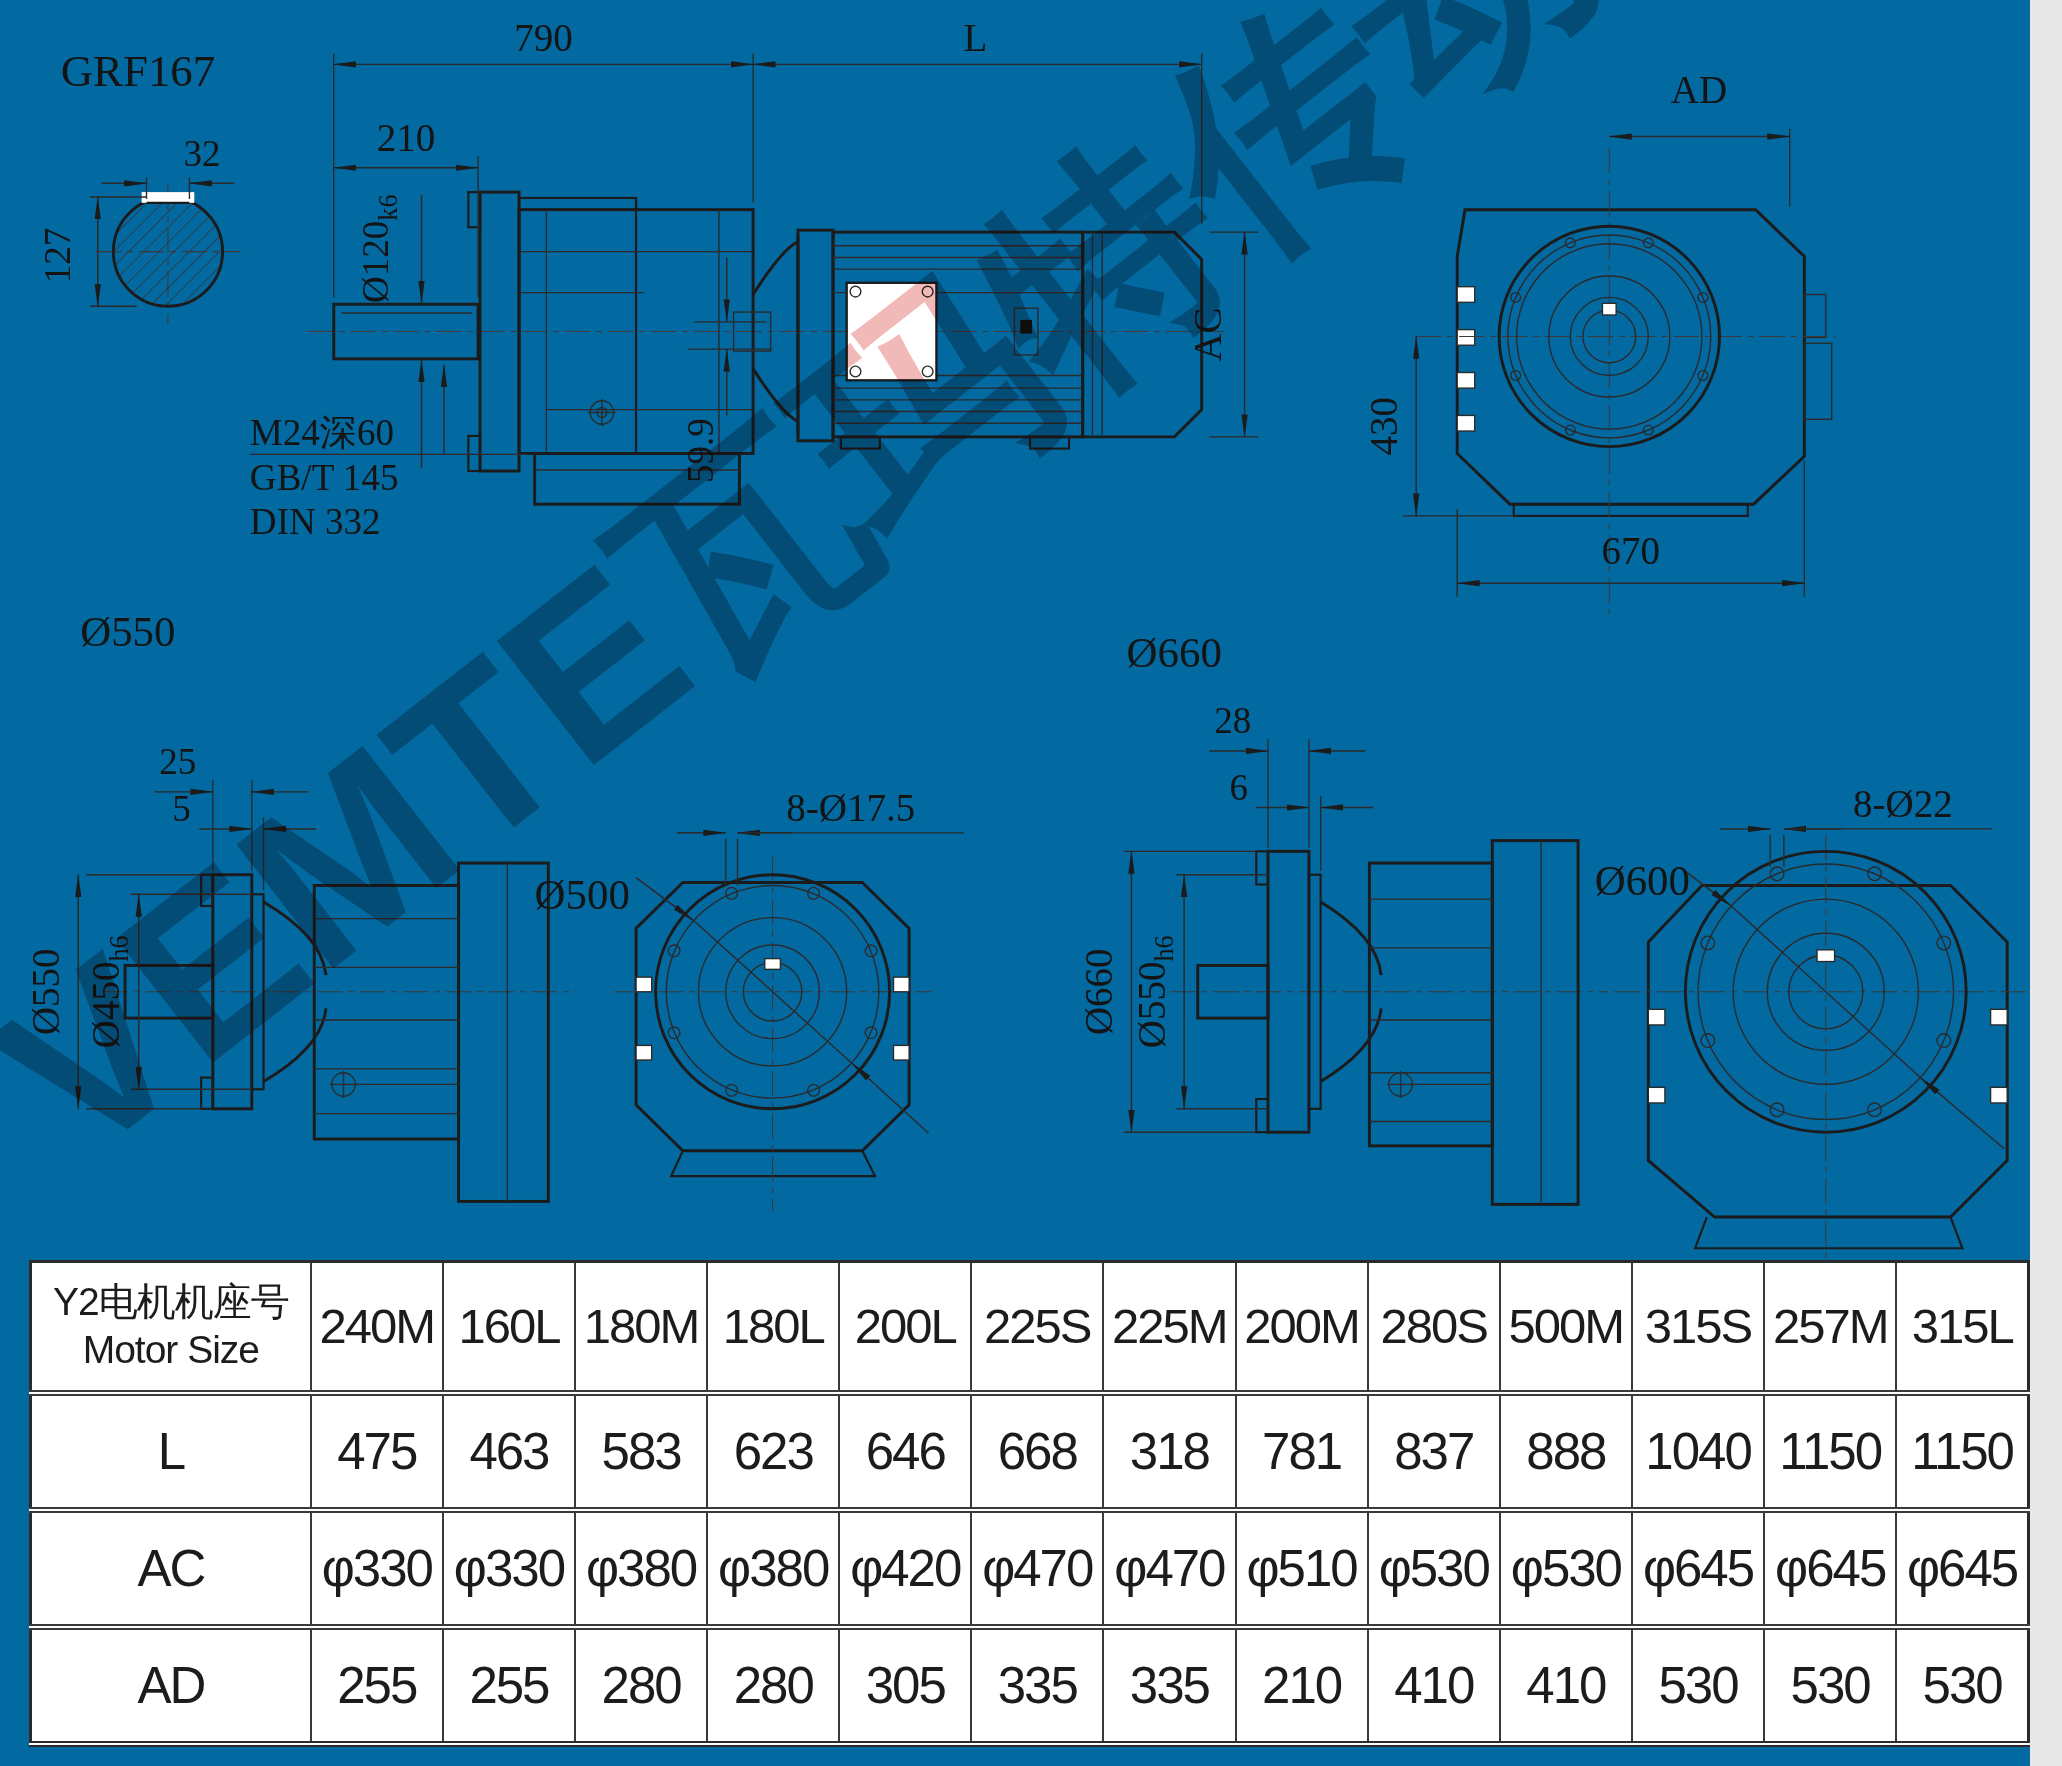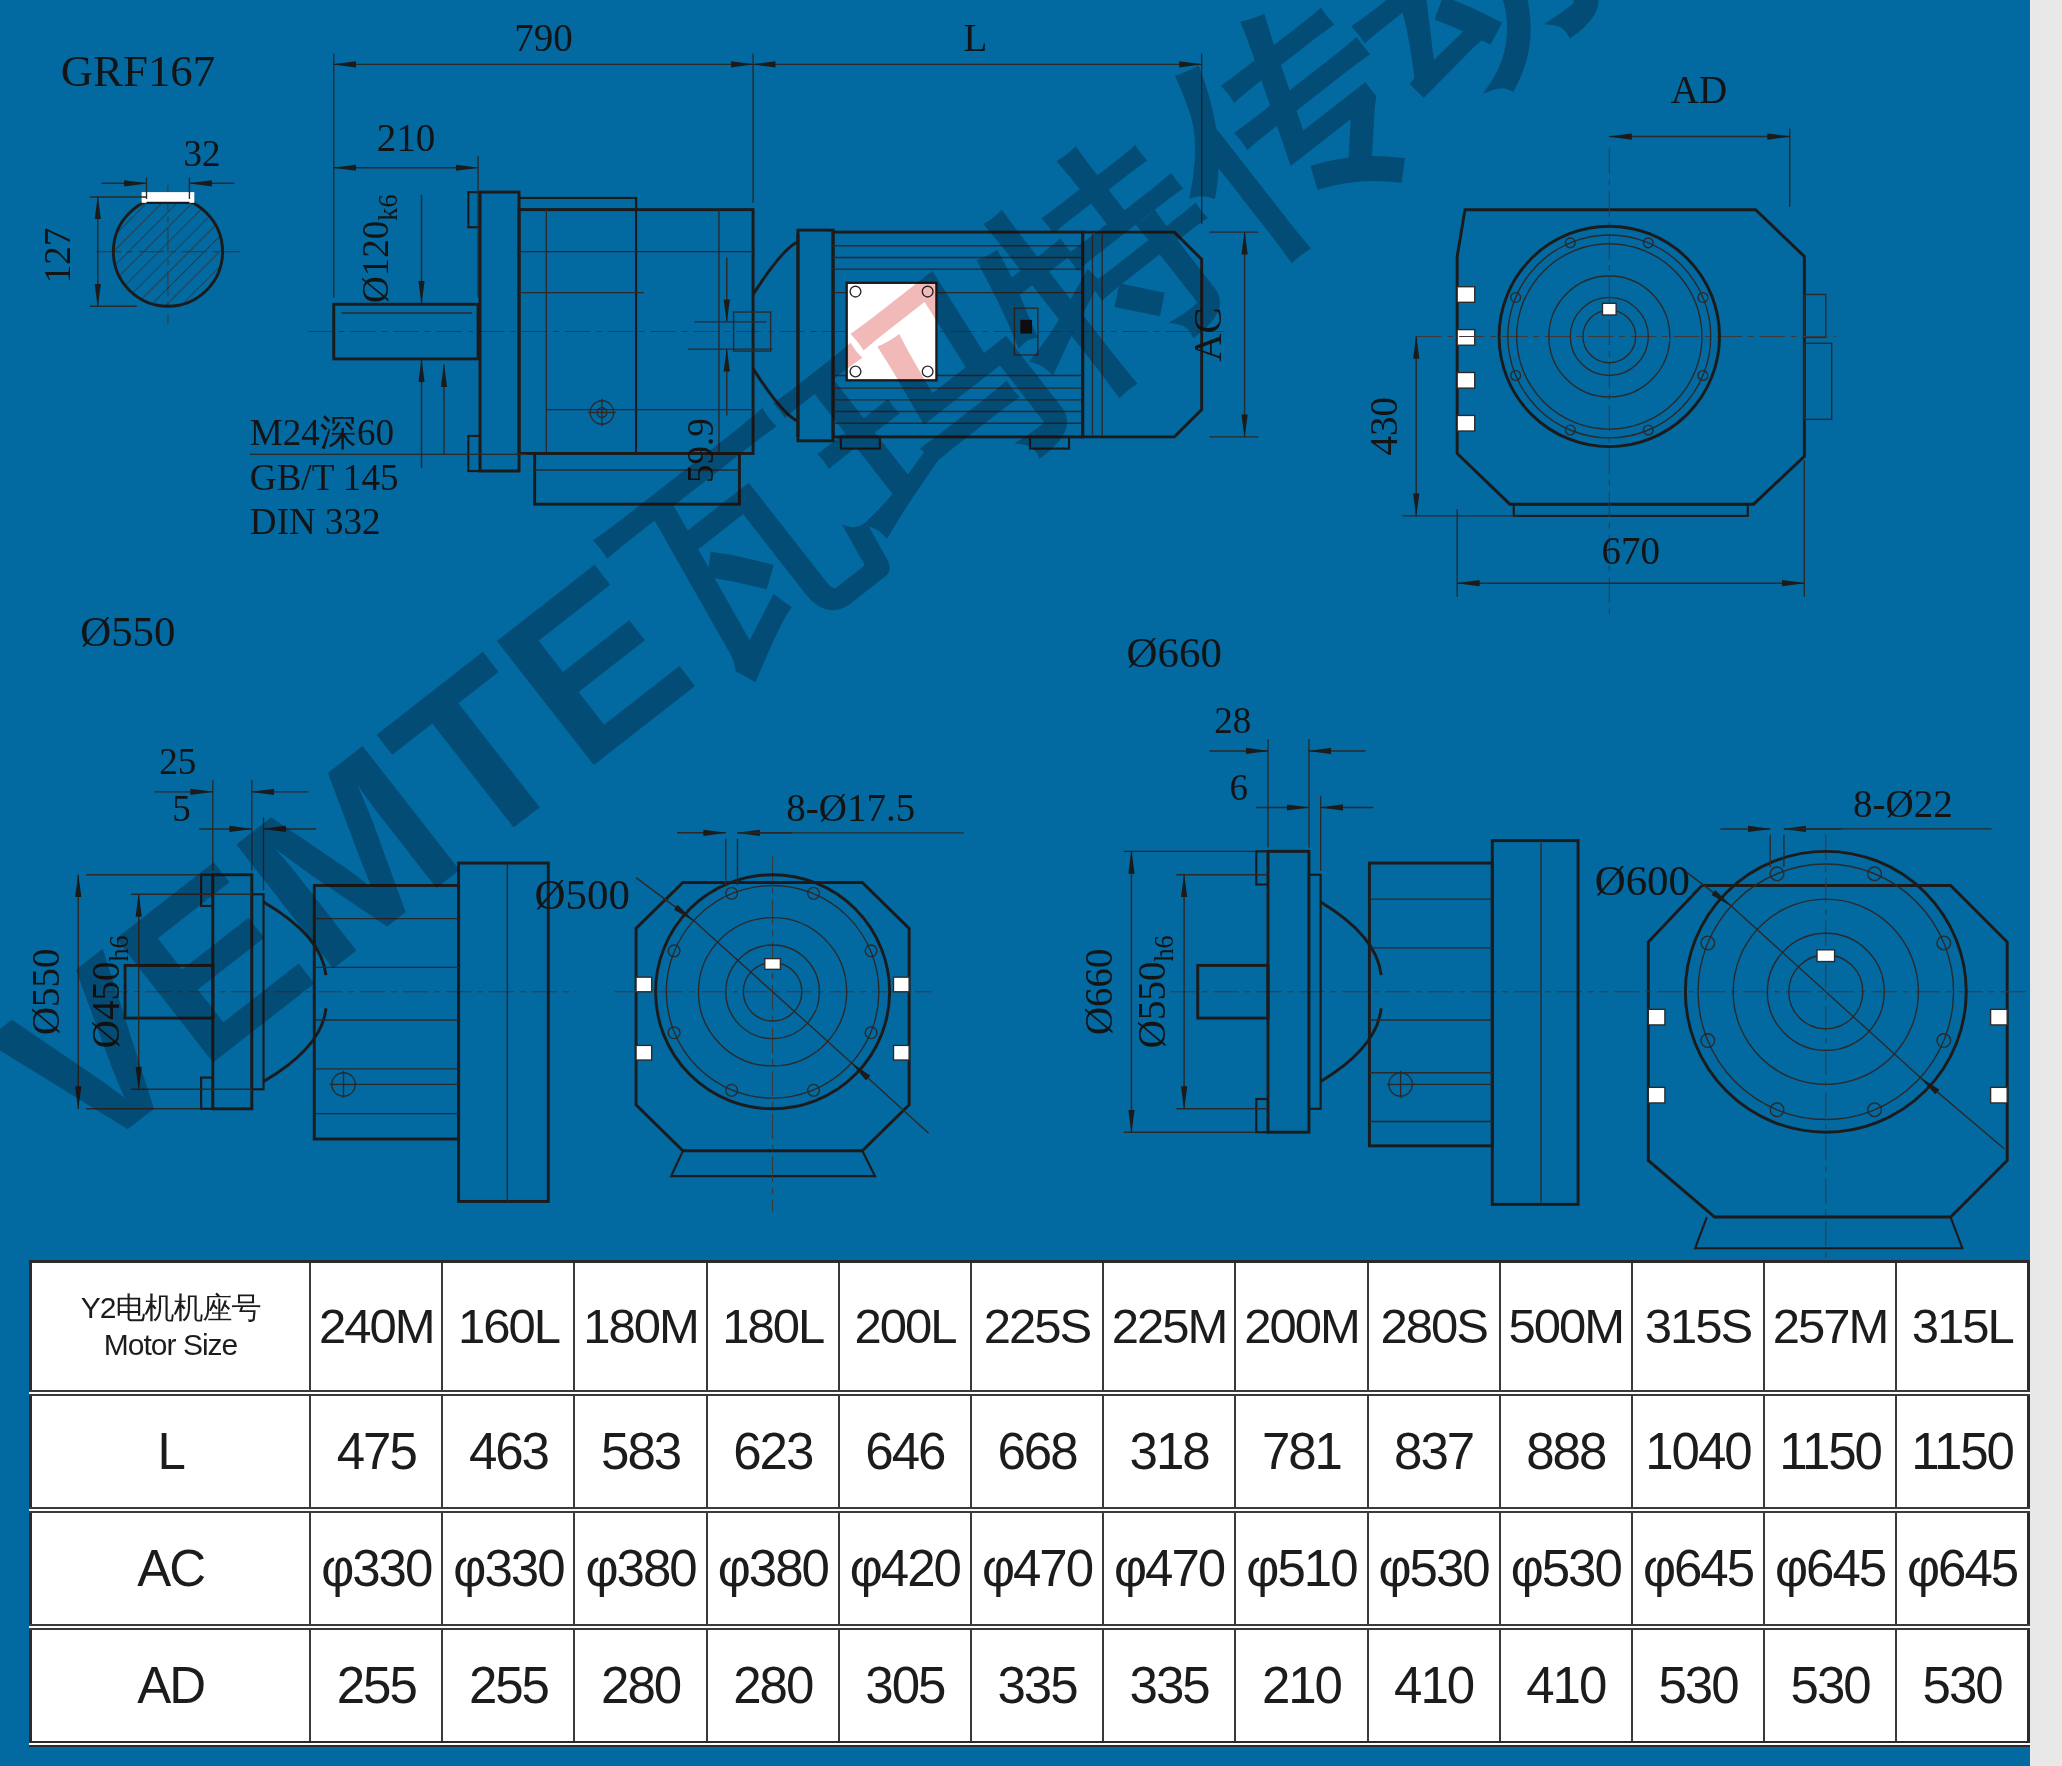--- a/index.html
+++ b/index.html
@@ -21,21 +21,21 @@
     color:#f2b9b9;mix-blend-mode:multiply;white-space:nowrap;
     transform-origin:0 100%;transform:rotate(-38deg);pointer-events:none;z-index:4;}
   table.spec{position:absolute;left:29px;top:1260px;border-collapse:collapse;table-layout:fixed;
     background:#fff;z-index:2;border:3.4px solid #2b2b2b;border-bottom:6.8px double #2b2b2b;
     font-family:"Liberation Sans",sans-serif;color:#1c1c1c;}
   table.spec td{border-left:2.4px solid #3a3a3a;text-align:center;vertical-align:middle;
     padding:0;overflow:hidden;}
   table.spec td:first-child{border-left:none;}
   tr.hr{height:131px;}
   tr.hr td{font-size:49px;letter-spacing:-2px;}
-  td.corner div{font-size:30px;letter-spacing:-1px;line-height:1.25;}
+  td.corner div{font-size:39px;letter-spacing:-1px;line-height:1.25;}
   tr.dr{height:117px;}
   tr.dr td{font-size:51px;letter-spacing:-2px;border-top:6.8px double #3a3a3a;}
   td.rl{font-size:49px;}
 </style>
 </head>
 <body>
 
 <div id="stage">
 
 <svg width="2063" height="1258" viewBox="0 0 2115 1290">

